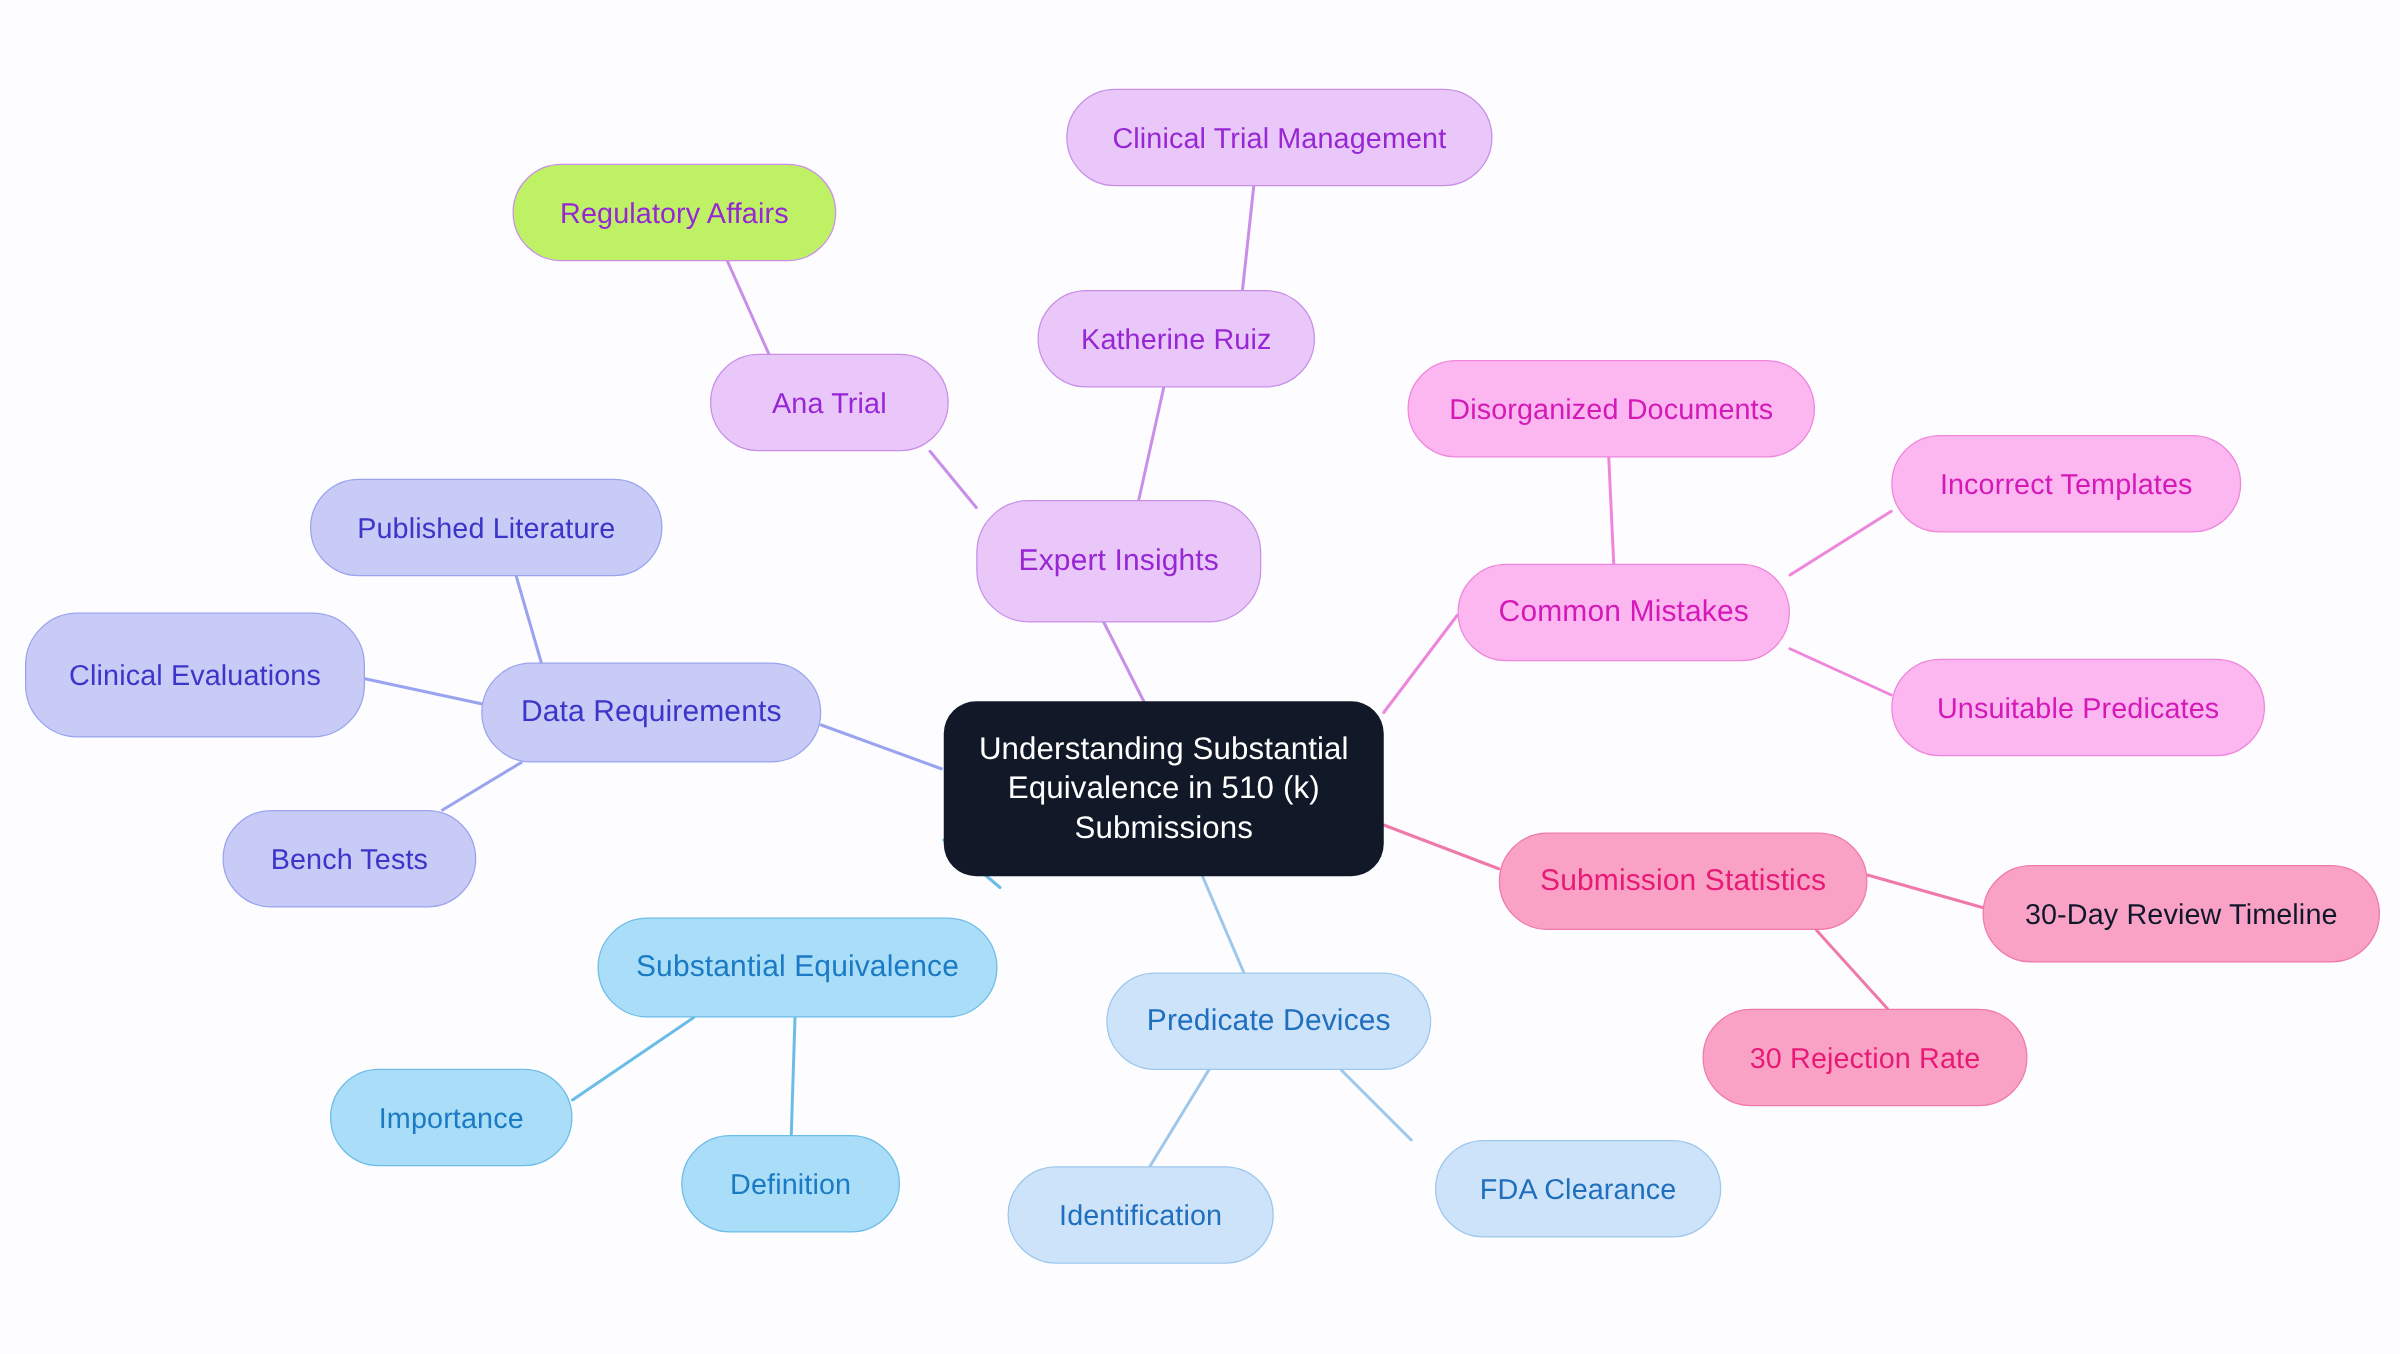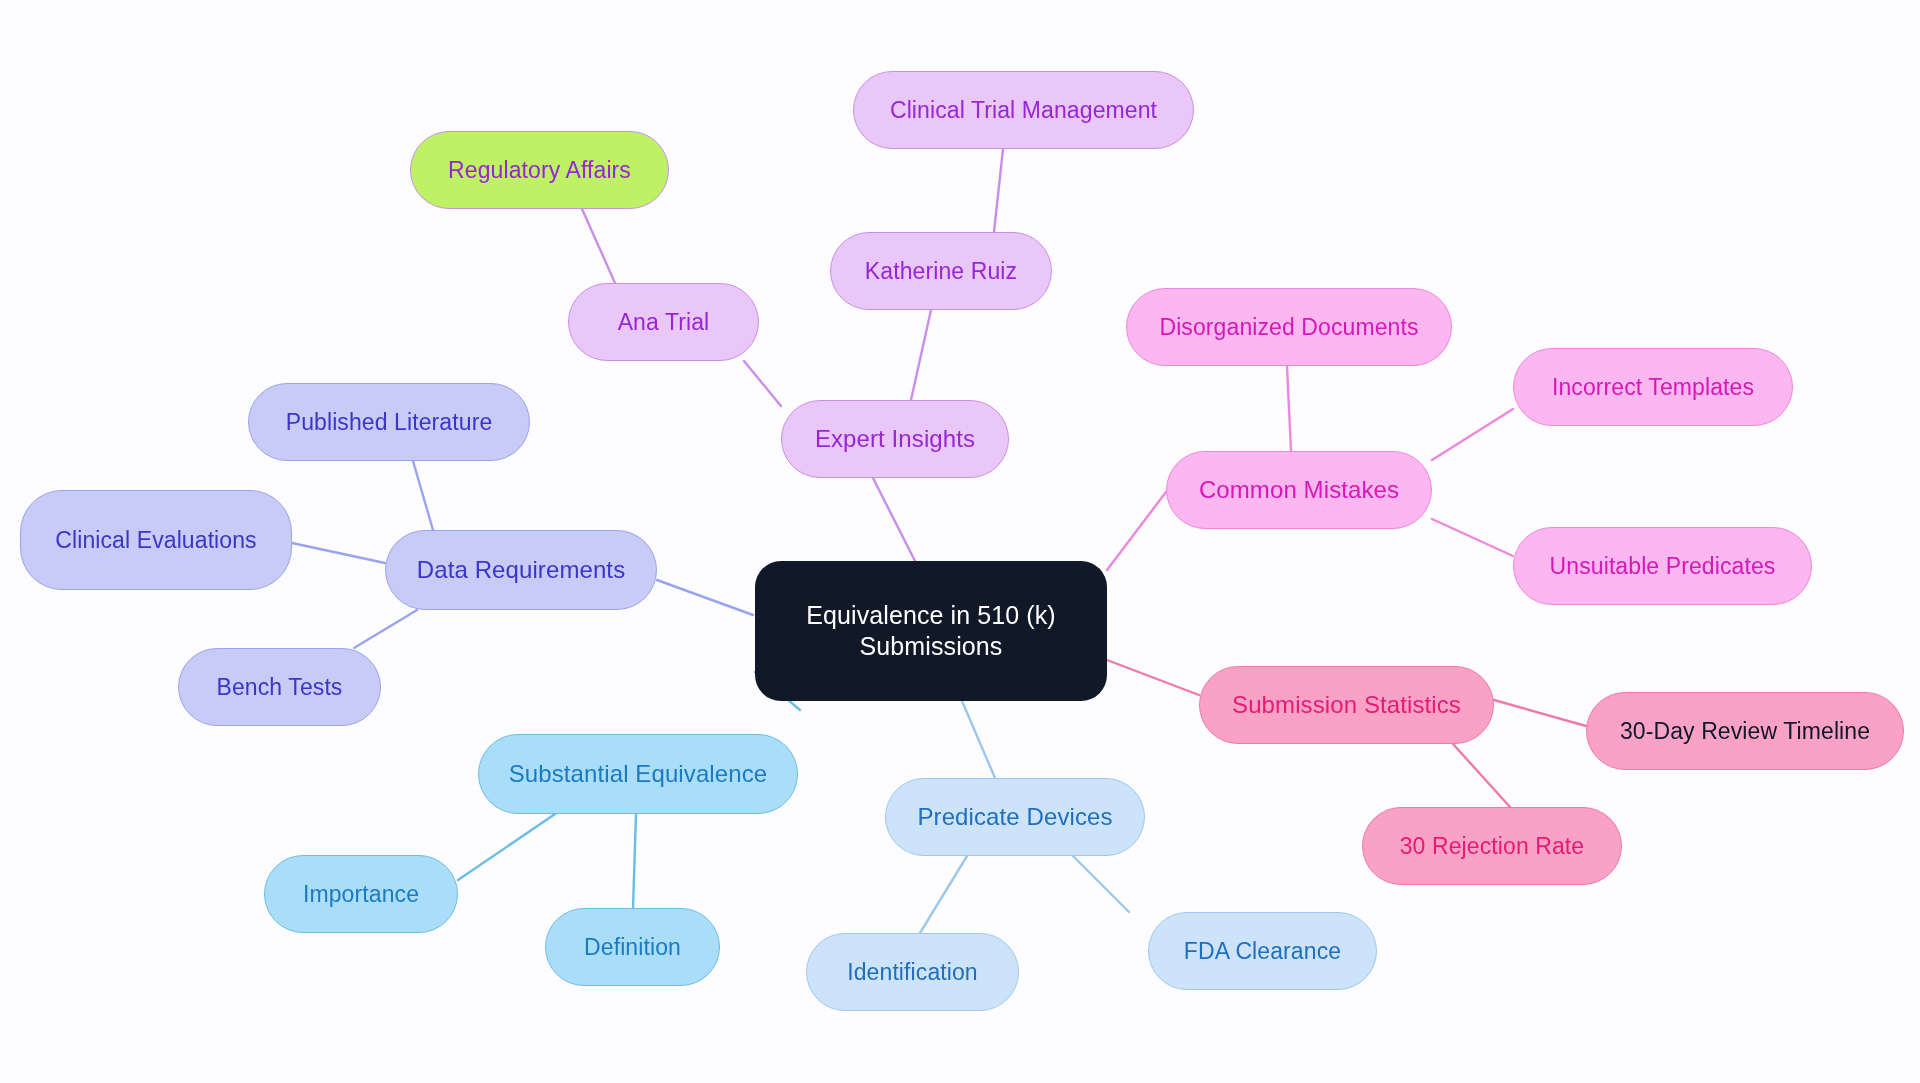--- a/index.html
+++ b/index.html
@@ -66,28 +66,29 @@
       <line x1="1453" y1="744" x2="1510" y2="807" stroke="#ef79ab" stroke-width="2.4" stroke-linecap="round"></line>
       <line x1="962" y1="701" x2="995" y2="778" stroke="#9ec7ec" stroke-width="2.4" stroke-linecap="round"></line>
       <line x1="967" y1="856" x2="920" y2="933" stroke="#9ec7ec" stroke-width="2.4" stroke-linecap="round"></line>
       <line x1="1073" y1="856" x2="1129" y2="912" stroke="#9ec7ec" stroke-width="2.4" stroke-linecap="round"></line>
       <line x1="800" y1="710" x2="755" y2="672" stroke="#6cbce8" stroke-width="2.4" stroke-linecap="round"></line>
       <line x1="555" y1="814" x2="458" y2="880" stroke="#6cbce8" stroke-width="2.4" stroke-linecap="round"></line>
       <line x1="636" y1="814" x2="633" y2="908" stroke="#6cbce8" stroke-width="2.4" stroke-linecap="round"></line>
     </svg>
   <div id="node-layer">
       <div class="node root" style="background: rgb(17, 24, 39); color: rgb(255, 255, 255); left: 755px; top: 561px; width: 352px; height: 140px; font-size: 25px;">
+        <span class="root-line">Understanding Substantial</span>
         <span class="root-line">Equivalence in 510 (k)</span>
         <span class="root-line">Submissions</span>
       </div>
       <div class="node branch" style="background: rgb(199, 203, 245); border-color: rgb(154, 163, 239); color: rgb(59, 53, 201); left: 385px; top: 530px; width: 272px; height: 80px; font-size: 24px;">Data Requirements</div>
       <div class="node leaf" style="background: rgb(199, 203, 245); border-color: rgb(154, 163, 239); color: rgb(59, 53, 201); left: 248px; top: 383px; width: 282px; height: 78px; font-size: 23px;">Published Literature</div>
       <div class="node leaf" style="background: rgb(199, 203, 245); border-color: rgb(154, 163, 239); color: rgb(59, 53, 201); left: 20px; top: 490px; width: 272px; height: 100px; font-size: 23px;">Clinical Evaluations</div>
       <div class="node leaf" style="background: rgb(199, 203, 245); border-color: rgb(154, 163, 239); color: rgb(59, 53, 201); left: 178px; top: 648px; width: 203px; height: 78px; font-size: 23px;">Bench Tests</div>
-      <div class="node branch" style="background: rgb(233, 199, 248); border-color: rgb(201, 143, 232); color: rgb(151, 38, 212); left: 781px; top: 400px; width: 228px; height: 78px; font-size: 24px;">Expert Insights</div>
+      <div class="node branch" style="background: rgb(233, 199, 248); border-color: rgb(201, 143, 232); color: rgb(151, 38, 212); left: 781px; top: 400px; width: 228px; height: 98px; font-size: 24px;">Expert Insights</div>
       <div class="node leaf" style="background: rgb(233, 199, 248); border-color: rgb(201, 143, 232); color: rgb(151, 38, 212); left: 568px; top: 283px; width: 191px; height: 78px; font-size: 23px;">Ana Trial</div>
       <div class="node leaf" style="background: #bef264; border-color: rgb(201, 143, 232); color: rgb(151, 38, 212); left: 410px; top: 131px; width: 259px; height: 78px; font-size: 23px;">Regulatory Affairs</div>
       <div class="node leaf" style="background: rgb(233, 199, 248); border-color: rgb(201, 143, 232); color: rgb(151, 38, 212); left: 830px; top: 232px; width: 222px; height: 78px; font-size: 23px;">Katherine Ruiz</div>
       <div class="node leaf" style="background: rgb(233, 199, 248); border-color: rgb(201, 143, 232); color: rgb(151, 38, 212); left: 853px; top: 71px; width: 341px; height: 78px; font-size: 23px;">Clinical Trial Management</div>
       <div class="node branch" style="background: rgb(252, 182, 240); border-color: rgb(238, 134, 220); color: rgb(212, 25, 184); left: 1166px; top: 451px; width: 266px; height: 78px; font-size: 24px;">Common Mistakes</div>
       <div class="node leaf" style="background: rgb(252, 182, 240); border-color: rgb(238, 134, 220); color: rgb(212, 25, 184); left: 1126px; top: 288px; width: 326px; height: 78px; font-size: 23px;">Disorganized Documents</div>
       <div class="node leaf" style="background: rgb(252, 182, 240); border-color: rgb(238, 134, 220); color: rgb(212, 25, 184); left: 1513px; top: 348px; width: 280px; height: 78px; font-size: 23px;">Incorrect Templates</div>
       <div class="node leaf" style="background: rgb(252, 182, 240); border-color: rgb(238, 134, 220); color: rgb(212, 25, 184); left: 1513px; top: 527px; width: 299px; height: 78px; font-size: 23px;">Unsuitable Predicates</div>
       <div class="node branch" style="background: rgb(249, 162, 198); border-color: rgb(239, 121, 171); color: rgb(232, 26, 118); left: 1199px; top: 666px; width: 295px; height: 78px; font-size: 24px;">Submission Statistics</div>
       <div class="node leaf" style="background: rgb(249, 162, 198); border-color: rgb(239, 121, 171); color: #0f172a; left: 1586px; top: 692px; width: 318px; height: 78px; font-size: 23px;">30-Day Review Timeline</div>

